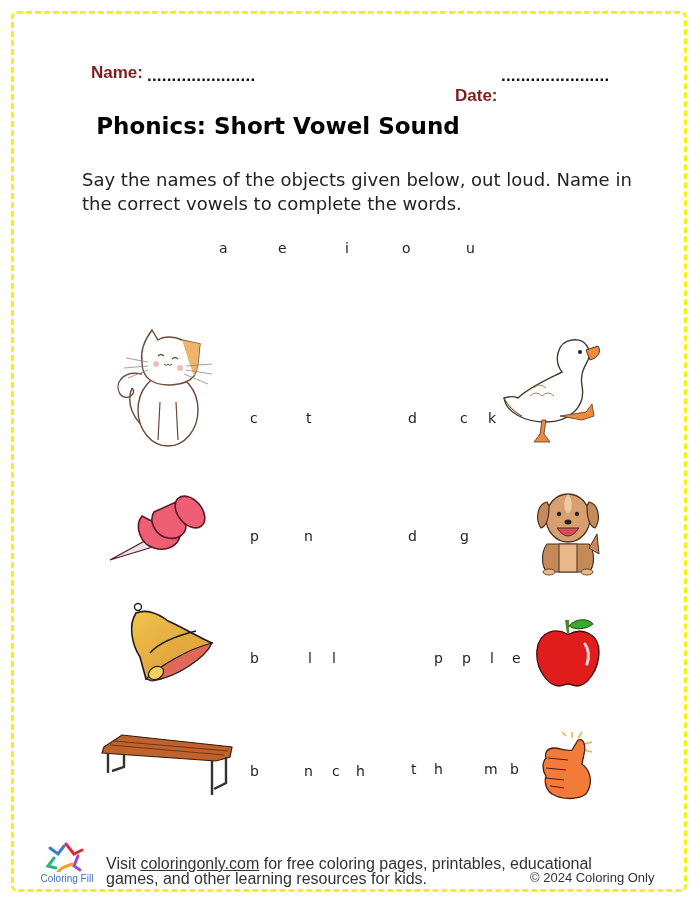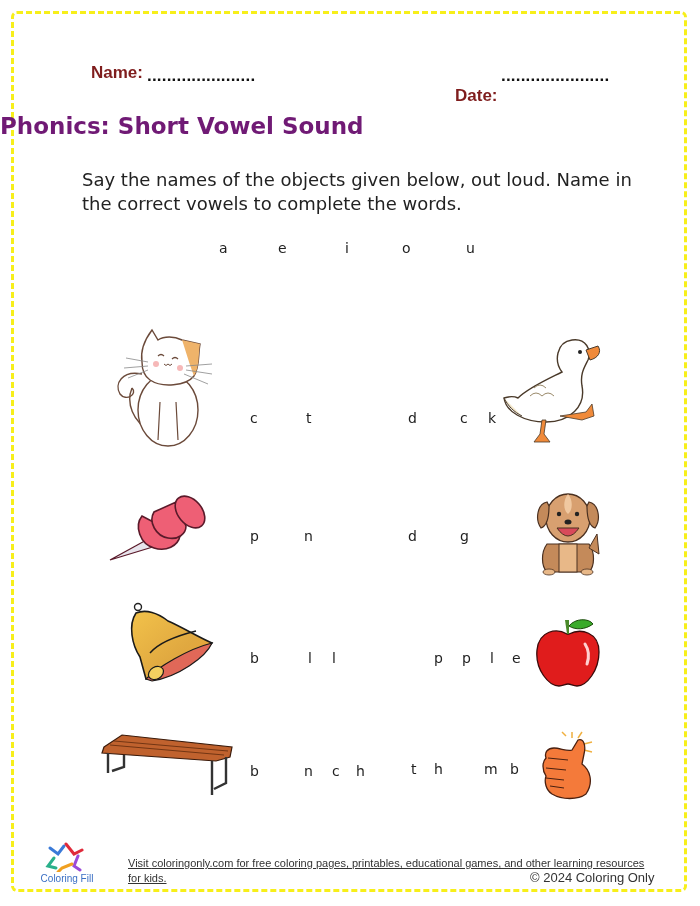--- a/index.html
+++ b/index.html
@@ -4,25 +4,25 @@
   <style>
     html, body { margin: 0; padding: 0; background: #ffffff; }
     body { width: 700px; height: 906px; position: relative; overflow: hidden; font-family: "DejaVu Sans", sans-serif; color: #111; }
     .page-border {
       position: absolute; left: 11px; top: 11px; width: 676px; height: 881px;
       border: 3px dashed #f7ef1a; border-radius: 6px; box-sizing: border-box;
     }
     .abs { position: absolute; }
     .label-bold { font-family: "Liberation Sans", sans-serif; font-weight: bold; font-size: 17px; color: #7f1d1d; }
     .dots { font-family: "Liberation Sans", sans-serif; font-weight: bold; font-size: 17px; letter-spacing: 0.2px; color: #111; }
-    .title { left: 0; width: 556px; top: 113px; font-family: "DejaVu Sans", sans-serif; font-weight: bold; font-size: 23px; color: #701a75; }
+    .title { left: 0; width: 556px; text-align: center; top: 113px; font-family: "DejaVu Sans", sans-serif; font-weight: bold; font-size: 23px; color: #000000; }
     .instructions { left: 82px; top: 168px; width: 560px; font-family: "DejaVu Sans", sans-serif; font-size: 18px; line-height: 24px; color: #222; }
     .vowel { font-family: "DejaVu Sans", sans-serif; font-size: 14px; color: #222; }
     .letter { font-family: "DejaVu Sans", sans-serif; font-size: 14px; color: #222; }
-    .footer-text { left: 128px; top: 856px; width: 530px; font-family: "Liberation Sans", sans-serif; font-size: 11px; line-height: 15px; color: #333; text-decoration: underline; }
+    .footer-text { left: 106px; top: 856px; width: 530px; font-family: "Liberation Sans", sans-serif; font-size: 16px; line-height: 15px; color: #333; }
     .footer-text a { color: #333; text-decoration: underline; }
     .copyright { left: 530px; top: 870px; font-family: "Liberation Sans", sans-serif; font-size: 13px; color: #333; }
     .logo-text { left: 32px; top: 873px; width: 70px; font-family: "Liberation Sans", sans-serif; font-size: 10px; color: #3a6fc4; text-align: center; }
     svg { display: block; }
   </style>
 </head>
 <body>
 
 <div class="page-border"></div>
 

